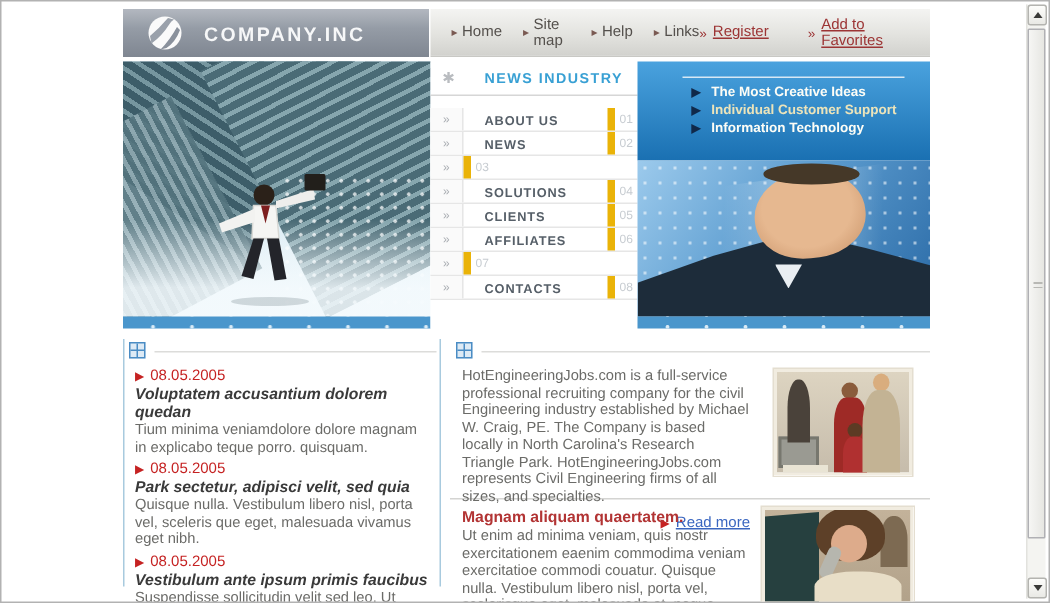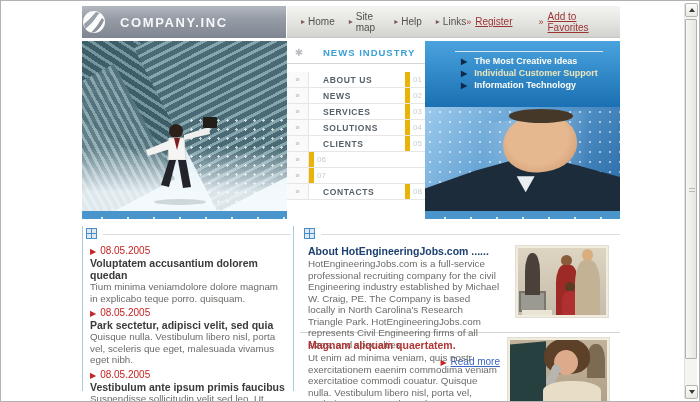--- a/index.html
+++ b/index.html
@@ -3,21 +3,21 @@
 <meta charset="utf-8">
 <style>
   * { margin:0; padding:0; box-sizing:border-box; }
   html,body { background:#fff; }
   body { font-family:"Liberation Sans", sans-serif; }
   .page { position:relative; width:700px; height:402px; border:1px solid #b2b2b2; background:#fff; overflow:hidden; }
   .site { position:absolute; left:81px; top:0; width:539px; height:402px; }
 
   
   .header { position:absolute; left:0; top:5px; width:538px; height:32px; display:flex; }
-  .logo-block { width:205px; height:32px; background:linear-gradient(180deg,#b3b8c0 0%,#959ca6 40%,#7f8691 100%); display:flex; align-items:center; border-right:1px solid #fff; }
+  .logo-block { width:205px; height:32px; background:linear-gradient(180deg,#b3b8c0 0%,#959ca6 40%,#7f8691 100%); display:flex; align-items:center; padding-left:16px; border-right:1px solid #fff; }
   .logo-sphere { width:24px; height:24px; margin-right:14px; display:inline-block; }
   .logo-text { color:#f6f7f8; font-size:13px; font-weight:bold; letter-spacing:1.6px; }
   .nav-block { flex:1; height:32px; background:linear-gradient(180deg,#f4f4f2 0%,#e3e3df 55%,#d2d2ce 100%); display:flex; align-items:center; font-size:10px; color:#54504c; border-bottom:1px solid #c8c8c4; }
   .nav-item { display:inline-flex; align-items:center; margin-left:14px; cursor:pointer; text-decoration:none; color:#54504c; }
   .nav-bullet { color:#7a5a52; font-size:8px; margin-right:3px; }
   .hdr-spacer { flex:1; }
   .hdr-link { display:inline-flex; align-items:center; margin-right:26px; cursor:pointer; color:var(--accent-red); font-size:10px; }
   .hdr-link .dbl { color:var(--accent-red); font-size:9px; margin-right:4px; text-decoration:none; }
   .hdr-link .u { text-decoration:underline; }
 
@@ -77,21 +77,21 @@
   .ic-1 { left:4px; top:2px; } .ic-2 { left:222px; top:2px; }
   .hline { position:absolute; height:1px; background:#dcdcda; }
   .hl-1 { left:21px; top:8px; width:188px; }
   .hl-2 { left:239px; top:8px; width:299px; }
   .hl-3 { left:218px; top:106px; width:320px; background:#d4d4d2; }
 
   .news-col { position:absolute; left:8px; top:19px; width:198px; }
   .news-date { color:var(--date-red); font-weight:normal; font-size:10px; margin-bottom:1px; }
   .tri { font-size:8px; margin-right:4px; }
   .tri.red { color:var(--date-red); }
-  .news-title { font-size:10.5px; font-weight:bold; color:#3a3a3a; }
+  .news-title { font-size:10.5px; font-weight:bold; color:#3a3a3a;font-style:italic; }
   .news-body { font-size:9.8px; color:#6b6b68; line-height:1.18; margin-bottom:3px; }
   .more-link { text-align:right; margin-top:6px; font-size:10px; }
   .more-link a { color:var(--link-blue); text-decoration:underline; cursor:pointer; }
 
   .about-col { position:absolute; left:226px; top:19px; width:192px; }
   .art-title { font-size:10.5px; font-weight:bold; margin-bottom:1px; }
   .t-navy { color:var(--navy-title); }
   .t-maroon { color:var(--maroon-title); }
   .art-body { font-size:9.8px; color:#6b6b68; line-height:1.18; }
   .magnam-col { position:absolute; left:226px; top:113px; width:192px; }
@@ -210,35 +210,35 @@
           <span class="menu-label">ABOUT US</span>
           <span class="menu-num">01</span>
         </div>
         <div class="menu-row">
           <span class="menu-arrow">»</span>
           <span class="menu-label">NEWS</span>
           <span class="menu-num">02</span>
         </div>
         <div class="menu-row">
           <span class="menu-arrow">»</span>
-          <span class="menu-label">SERVICES</span>
           <span class="menu-num">03</span>
         </div>
         <div class="menu-row">
           <span class="menu-arrow">»</span>
           <span class="menu-label">SOLUTIONS</span>
           <span class="menu-num">04</span>
         </div>
         <div class="menu-row">
           <span class="menu-arrow">»</span>
           <span class="menu-label">CLIENTS</span>
           <span class="menu-num">05</span>
         </div>
         <div class="menu-row">
           <span class="menu-arrow">»</span>
+          <span class="menu-label">AFFILIATES</span>
           <span class="menu-num">06</span>
         </div>
         <div class="menu-row">
           <span class="menu-arrow">»</span>
           <span class="menu-num">07</span>
         </div>
         <div class="menu-row">
           <span class="menu-arrow">»</span>
           <span class="menu-label">CONTACTS</span>
           <span class="menu-num">08</span>
@@ -295,21 +295,20 @@
         </div>
         <div class="news-item">
           <div class="news-date"><span class="tri red">▶</span><span>08.05.2005</span></div>
           <div class="news-title">Vestibulum ante ipsum primis faucibus</div>
           <div class="news-body">Suspendisse sollicitudin velit sed leo. Ut pharetra augue nec augue. Nam elit magna, hendrerit sit amet.</div>
         </div>
 
       </div>
 
       <div class="about-col">
-        <div class="art-title t-navy">About HotEngineeringJobs.com ......</div>
         <div class="art-body">HotEngineeringJobs.com is a full-service professional recruiting company for the civil Engineering industry established by Michael W. Craig, PE. The Company is based locally in North Carolina's Research Triangle Park. HotEngineeringJobs.com represents Civil Engineering firms of all sizes, and specialties.</div>
         <div class="more-link"><span class="tri red">▶</span><a>Read more</a></div>
       </div>
 
       <div class="magnam-col">
         <div class="art-title t-maroon">Magnam aliquam quaertatem.</div>
         <div class="art-body">Ut enim ad minima veniam, quis nostr exercitationem eaenim commodima veniam exercitatioe commodi couatur. Quisque nulla. Vestibulum libero nisl, porta vel, scelerisque eget, malesuada at, neque.</div>
 
       </div>
 

